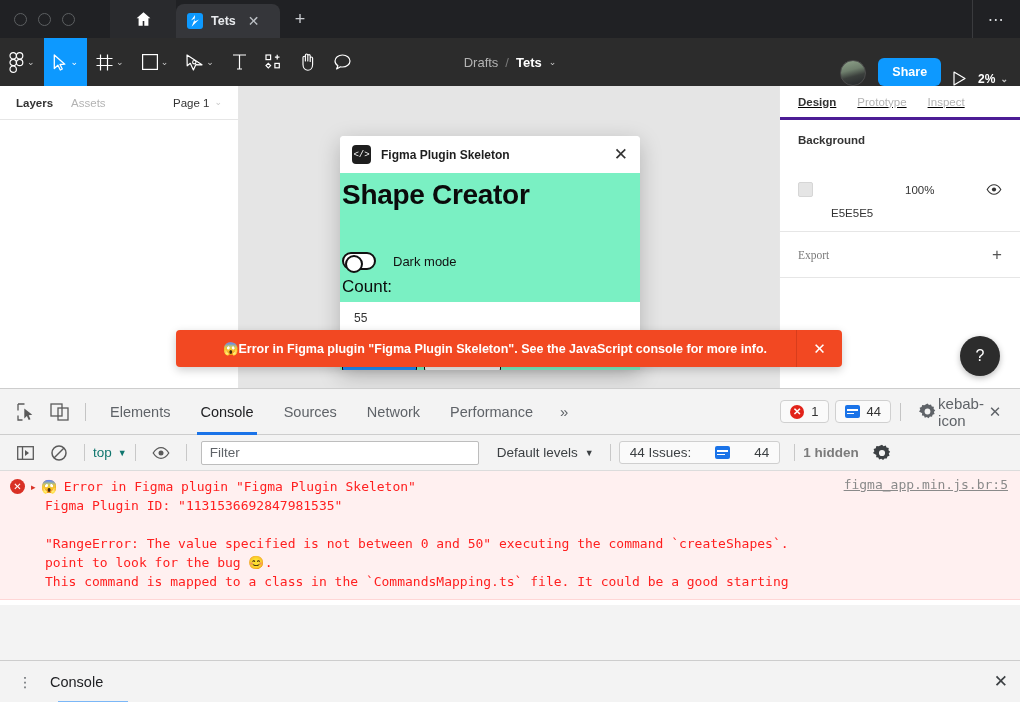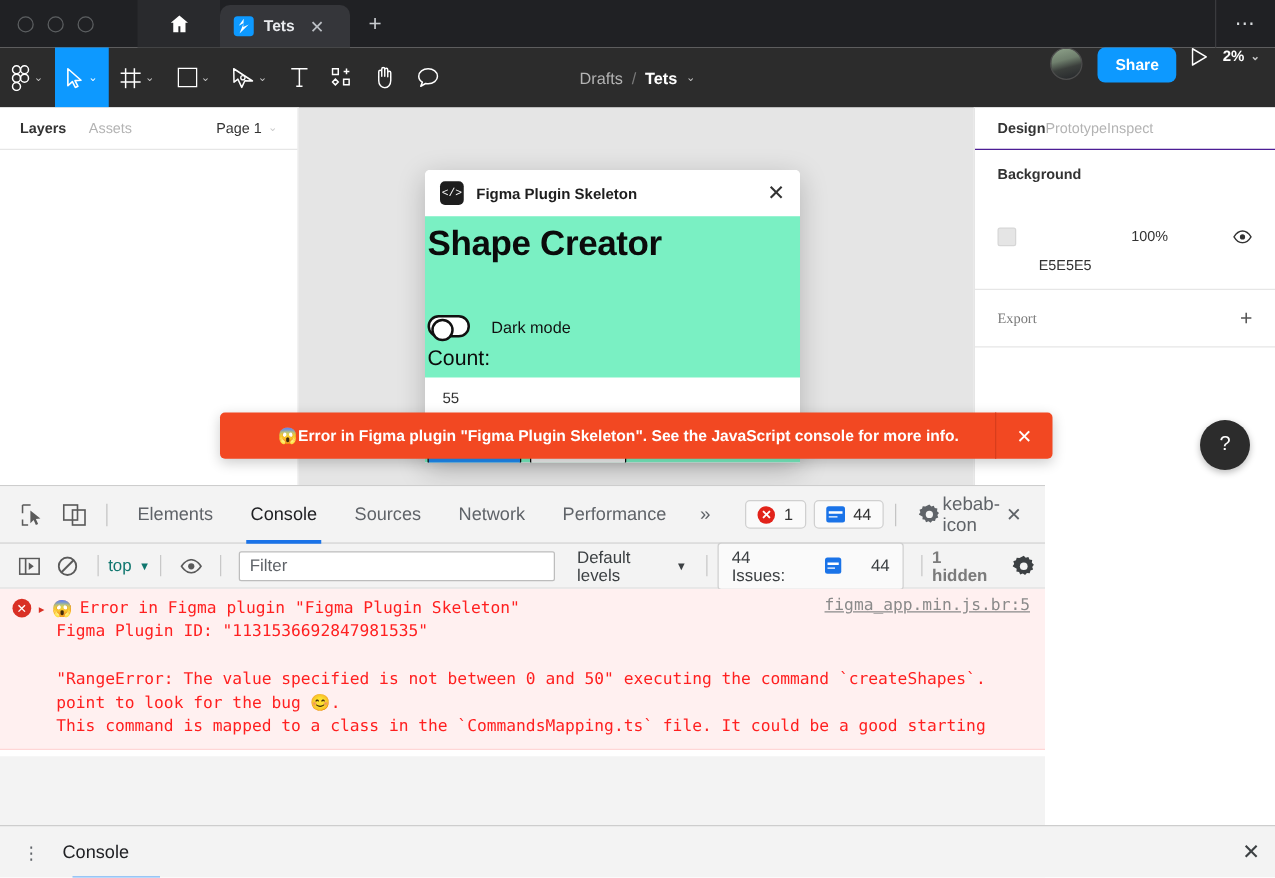--- a/index.html
+++ b/index.html
@@ -51,21 +51,21 @@
   .tb-item.active { background: #0d99ff; }
   .caret { font-size: 9px; color: #c9c9c9; }
   .tb-item.active .caret { color: #ffffff; }
   .breadcrumb { position: absolute; left: 0; right: 0; height: 48px;
     display: flex; align-items: center; justify-content: center; gap: 7px;
     pointer-events: none; }
   .bc-drafts { color: #b3b3b3; font-size: 13px; }
   .bc-sep { color: #7a7a7a; font-size: 13px; }
   .bc-name { color: #ffffff; font-size: 13px; font-weight: 700; }
   .tb-right { position: absolute; right: 12px; height: 48px; display: flex;
-    align-items: flex-start; gap: 12px; }
+    align-items: flex-end; gap: 12px; }
   .avatar { width: 26px; height: 26px; border-radius: 50%;
     background: linear-gradient(165deg,#8fa38b 0%, #6f7f6d 38%, #3b3f3c 62%, #24262a 100%);
     border: 1.5px solid #4d4d4d; }
   .share-btn { background: #0d99ff; color: #fff; font-size: 12.5px; font-weight: 700;
     border-radius: 6px; padding: 7px 14px; border: none; }
   .play-btn { color: #ffffff; display: flex; align-items: center; }
   .zoom-ctl { color: #ffffff; font-size: 12px; font-weight: 700; display: flex;
     align-items: center; gap: 5px; }
 
   
@@ -75,21 +75,21 @@
     background: #ffffff; border-right: 1px solid #e6e6e6; }
   .panel-tabs { height: 34px; display: flex; align-items: center; padding: 0 16px;
     border-bottom: 1px solid #e6e6e6; gap: 18px; }
   .panel-tab { font-size: 11.5px; color: #b3b3b3; }
   .panel-tab.active { color: #333; font-weight: 700; }
   .page-sel { margin-left: auto; font-size: 11.5px; color: #333; display: flex;
     gap: 5px; }
   .right-panel { position: absolute; right: 0; top: 0; width: 241px; height: 302px;
     background: #ffffff; border-left: 1px solid #e6e6e6; }
   .rp-tabs { height: 34px; display: flex; align-items: center; padding: 0 18px;
-    border-bottom: 1px solid #4c1d95; }
+    gap: 21px; border-bottom: 3px solid #4c1d95; text-decoration: underline; }
   .rp-section { padding: 14px 18px 12px 18px; border-bottom: 1px solid #e6e6e6; }
   .rp-title { font-size: 11.5px; font-weight: 700; color: #333; }
   .rp-row { display: flex; align-items: center; margin-top: 14px; }
   .swatch { width: 15px; height: 15px; background: #e5e5e5; border: 1px solid #d6d6d6;
     border-radius: 2px; }
   .rp-hex { font-size: 11.5px; color: #333; margin-left: 18px; width: 74px; margin-top: 47px; }
   .rp-op { font-size: 11.5px; color: #333; }
   .rp-eye { margin-left: auto; color: #333; display: flex; }
   .rp-export { padding: 14px 18px; display: flex; align-items: center;
     border-bottom: 1px solid #e6e6e6; }
@@ -138,21 +138,21 @@
   .toast { position: absolute; left: 176px; top: 330px; width: 666px; height: 37px;
     background: #f24822; border-radius: 4px; display: flex; align-items: center;
     box-shadow: 0 3px 10px rgba(0,0,0,.2); }
   .toast-msg { flex: 1; color: #ffffff; font-size: 12.5px; font-weight: 700;
     text-align: center; padding-left: 18px; }
   .toast-x { width: 46px; height: 37px; border-left: 1px solid #d83d1c;
     display: flex; align-items: center; justify-content: center;
     color: #fff; font-size: 15px; }
 
   
-  .devtools { position: absolute; top: 388px; left: 0; width: 836px; height: 314px;
+  .devtools { position: absolute; top: 388px; left: 0; width: 1020px; height: 314px;
     background: #f3f3f3; border-top: 1px solid #cdcdcd; }
   .dt-tabs { height: 46px; display: flex; align-items: center; padding-left: 8px;
     border-bottom: 1px solid #cdcdcd; background: #f3f3f3; }
   .dt-icon-btn { width: 34px; height: 46px; display: flex; align-items: center;
     justify-content: center; color: #5a5a5a; }
   .dt-div { width: 1px; height: 18px; background: #c4c4c4; margin: 0 9px; }
   .dt-tab { height: 46px; display: flex; align-items: center; padding: 0 15px;
     font-size: 14.5px; color: #5f6368; position: relative; }
   .dt-tab.active { color: #202124; }
   .dt-tab.active::after { content: ""; position: absolute; left: 12px; right: 12px;

